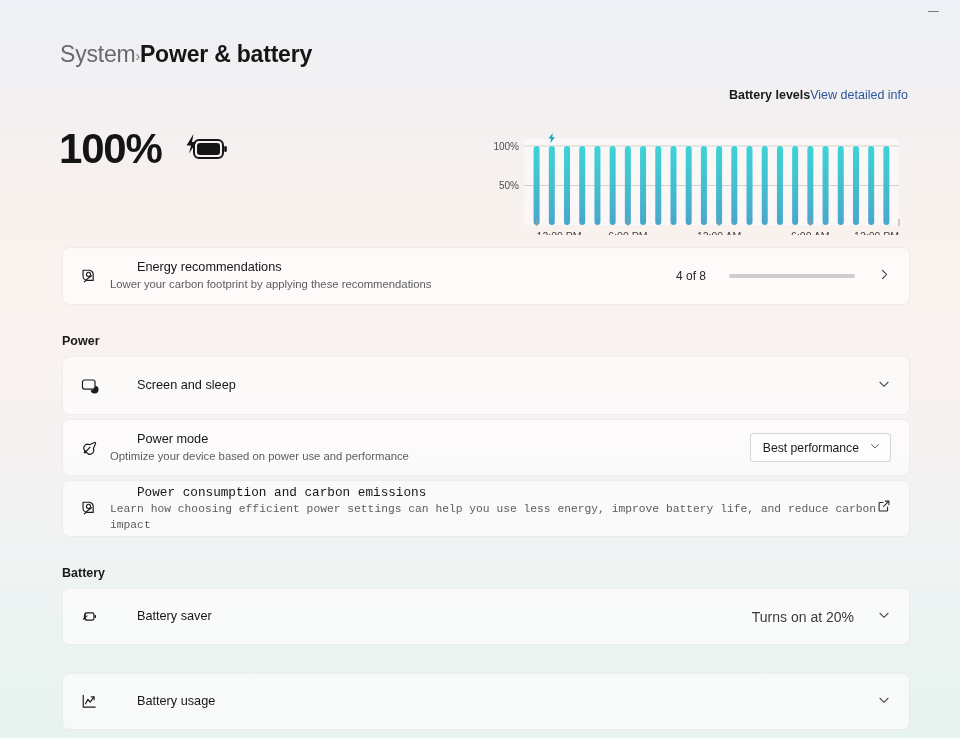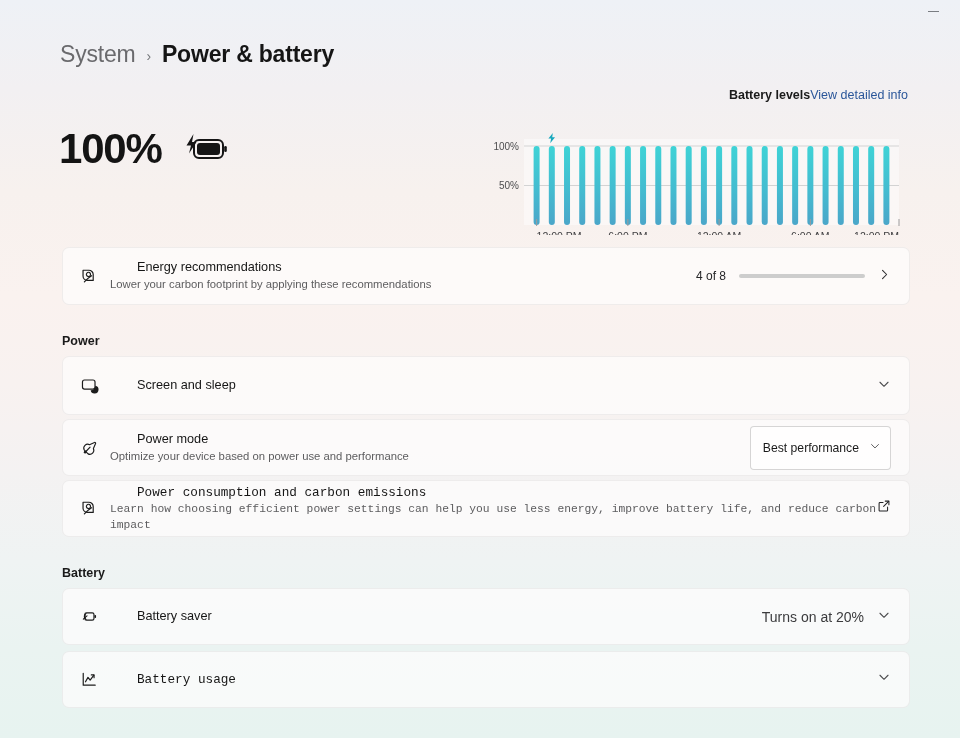--- a/index.html
+++ b/index.html
@@ -50,21 +50,20 @@
     display: block;
   }
 
   
   .breadcrumb {
     position: absolute;
     left: 60px;
     top: 41px;
     display: flex;
     align-items: center;
-    gap: 11px;
     font-size: 23px;
     letter-spacing: -0.2px;
   }
   .crumb-parent { color: #6a6a6d; font-weight: 400; }
   .crumb-sep {
     color: #74767a;
     font-size: 14px;
     position: relative;
     top: 1px;
   }
@@ -160,21 +159,21 @@
   }
   .card-sub {
     font-size: 11.3px;
     color: #5d5d5f;
     line-height: 1.35;
     margin-top: 1px;
   }
   .card-right {
     display: flex;
     align-items: center;
-    gap: 13px;
+    gap: 23px;
     flex-shrink: 0;
   }
   .chevron-down { color: #4c4c4e; display: block; }
   .chevron-right { color: #2c2c2e; display: block; }
 
   
   .progress-count {
     font-size: 12px;
     color: #262628;
   }
@@ -186,21 +185,21 @@
     overflow: hidden;
   }
   .progress-fill {
     height: 100%;
     border-radius: 2px;
     background: #17808e;
   }
 
   
   .dropdown {
-    height: 44px;
+    height: 29px;
     min-width: 133px;
     border: 1px solid rgba(0,0,0,0.16);
     border-radius: 4px;
     background: rgba(255,255,255,0.78);
     display: flex;
     align-items: center;
     justify-content: space-between;
     gap: 10px;
     padding: 0 9px 0 12px;
     font-size: 12.2px;
@@ -428,21 +427,21 @@
   <div class="card-right">
     <span class="value-text">Turns on at 20%</span>
     <span class="chevron-down">
       <svg viewBox="0 0 16 16" width="14" height="14" aria-hidden="true">
         <path d="M3.4 6 L8 10.6 L12.6 6" fill="none" stroke="currentColor" stroke-width="1.25" stroke-linecap="round" stroke-linejoin="round"></path>
       </svg>
     </span>
   </div>
 </div>
 
-<div class="card clickable" style="top:651px; height:57px;font-family:Liberation Mono, monospace;">
+<div class="card clickable" style="top:673px; height:57px;">
   <span class="card-icon">
     <svg viewBox="0 0 20 20" width="19" height="19" aria-hidden="true">
       <path d="M3.4 3.4 v12.6 h12.6" fill="none" stroke="#1c1c1c" stroke-width="1.25" stroke-linecap="round" stroke-linejoin="round"></path>
       <path d="M5.8 12.4 L8.4 7.8 L10.7 10.6 L14.6 5.4" fill="none" stroke="#1c1c1c" stroke-width="1.25" stroke-linecap="round" stroke-linejoin="round"></path>
       <path d="M11.9 5.2 h2.9 v2.9" fill="none" stroke="#1c1c1c" stroke-width="1.2" stroke-linecap="round" stroke-linejoin="round"></path>
     </svg>
   </span>
   <div class="card-text">
     <div class="card-title">Battery usage</div>
   </div>

